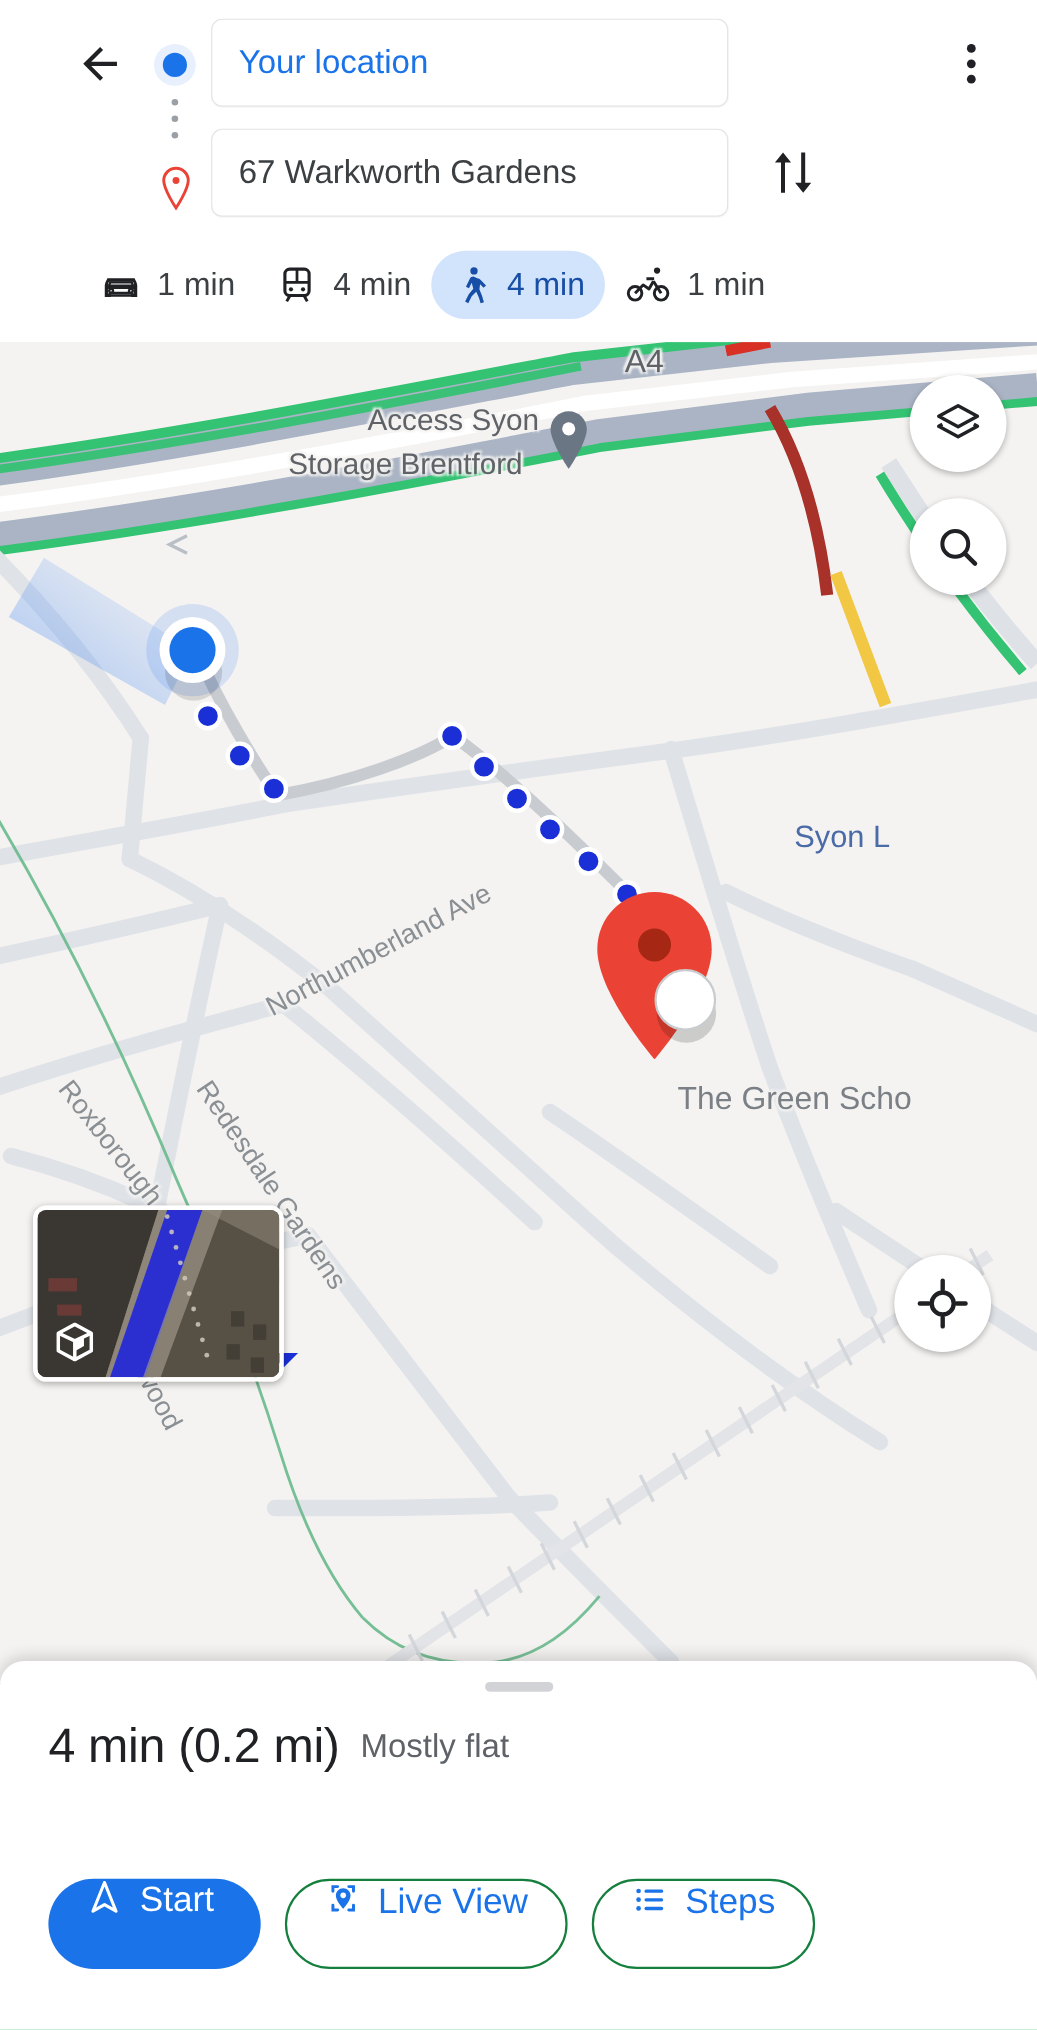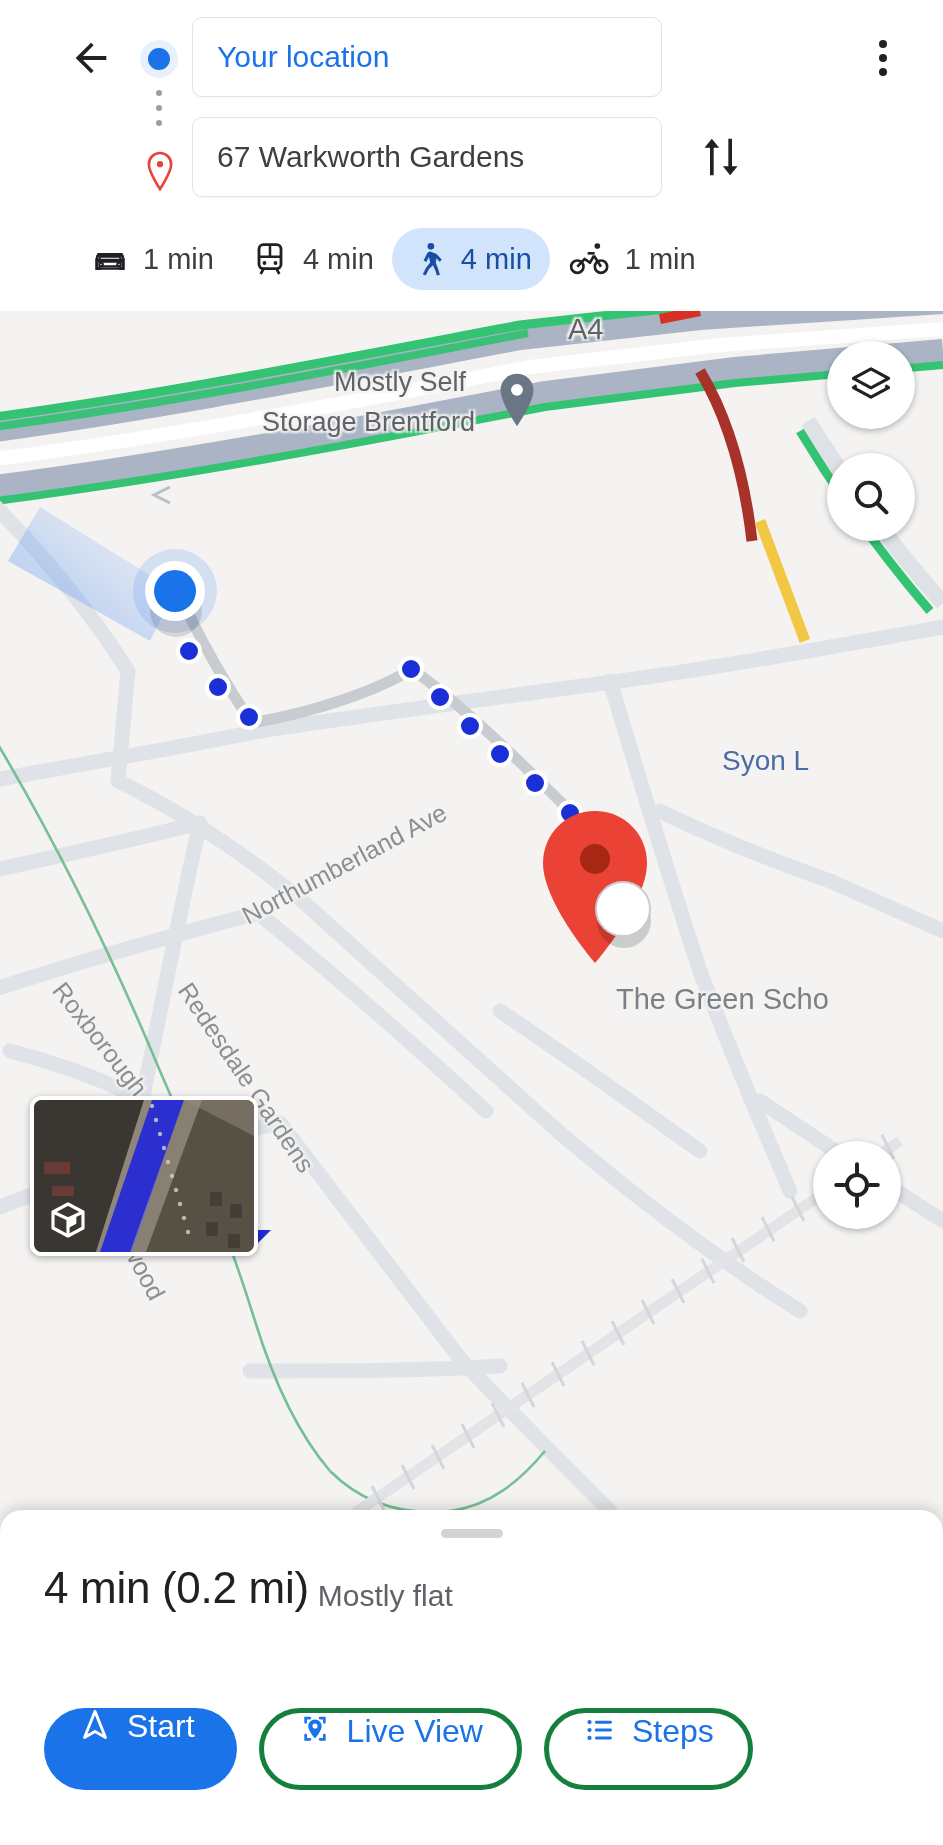--- a/index.html
+++ b/index.html
@@ -120,33 +120,33 @@
     position: absolute; left: 0; bottom: 0; width: 943px; height: 335px;
     background: #fff; border-radius: 22px 22px 0 0;
     box-shadow: 0 -3px 14px rgba(0,0,0,0.16); z-index: 50;
   }
   .sheet-handle {
     position: absolute; left: 50%; transform: translateX(-50%); top: 19px;
     width: 62px; height: 9px; border-radius: 5px; background: #d2d3d6; cursor: grab;
   }
   .sheet-title-row {
     position: absolute; left: 44px; top: 53px;
-    display: flex; align-items: flex-end; gap: 9px;
+    display: flex; align-items: center; gap: 19px;
   }
   .sheet-dur { font-size: 44px; color: #202124; letter-spacing: -0.3px; }
   .sheet-flat { font-size: 30px; color: #5f6368; }
   .sheet-via { position: absolute; left: 44px; top: 128px; font-size: 30px; color: #5f6368; }
 
   .sheet-actions { position: absolute; left: 44px; top: 198px; display: flex; gap: 22px; }
   .btn {
     height: 82px; border-radius: 41px; display: flex; 
     gap: 15px; padding: 0 34px; font-size: 32px; cursor: pointer; white-space: nowrap;
   }
   .btn-primary { background: #1a73e8; color: #fff; padding: 0 42px 0 34px; }
-  .btn-outline { background: #fff; color: #1a73e8; border: 5px solid #15803d; }
+  .btn-outline { background: #fff; color: #1a73e8; border: 2px solid #15803d; }
 </style>
 </head>
 <body>
 
 <div id="app">
 
 <div class="header">
 
   <div class="back-btn">
     <svg width="46" height="46" viewBox="0 0 24 24">
@@ -338,21 +338,21 @@
     <circle cx="175" cy="280" r="21" fill="#1a73e8"></circle>
 
     <path d="M595 500 C 566 500, 543 523, 543 552 C 543 592, 595 652, 595 652 C 595 652, 647 592, 647 552 C 647 523, 624 500, 595 500 Z" fill="#ea4335"></path>
     <circle cx="595" cy="548" r="15" fill="#a52714"></circle>
 
     <circle cx="624" cy="610" r="27" fill="#000" opacity="0.16"></circle>
     <circle cx="623" cy="598" r="27" fill="#ffffff" stroke="#c9cccf" stroke-width="2"></circle>
   </svg>
 
   <div class="map-label" style="left:568px; top:2px; font-size:29px; color:#5f6368;">A4</div>
-  <div class="map-label" style="left:334px; top:56px;">Mostly Self</div>
+  <div class="map-label" style="left:334px; top:56px;">Access Syon</div>
   <div class="map-label" style="left:262px; top:96px;">Storage Brentford</div>
 
   <svg style="position:absolute; left:496px; top:60px;" width="42" height="58" viewBox="0 0 24 32">
     <path d="M12 1C6.8 1 2.6 5.2 2.6 10.4c0 6.9 9.4 20.6 9.4 20.6s9.4-13.7 9.4-20.6C21.4 5.2 17.2 1 12 1z" fill="#6b7684"></path>
     <circle cx="12" cy="10.2" r="3.4" fill="#ffffff"></circle>
   </svg>
 
   <div class="map-label street" style="left:244px; top:592px; transform:rotate(-28deg); transform-origin:left center;">Northumberland Ave</div>
   <div class="map-label street" style="left:184px; top:660px; transform:rotate(56deg); transform-origin:left center;">Redesdale Gardens</div>
   <div class="map-label street" style="left:58px; top:660px; transform:rotate(52deg); transform-origin:left center;">Roxborough</div>

